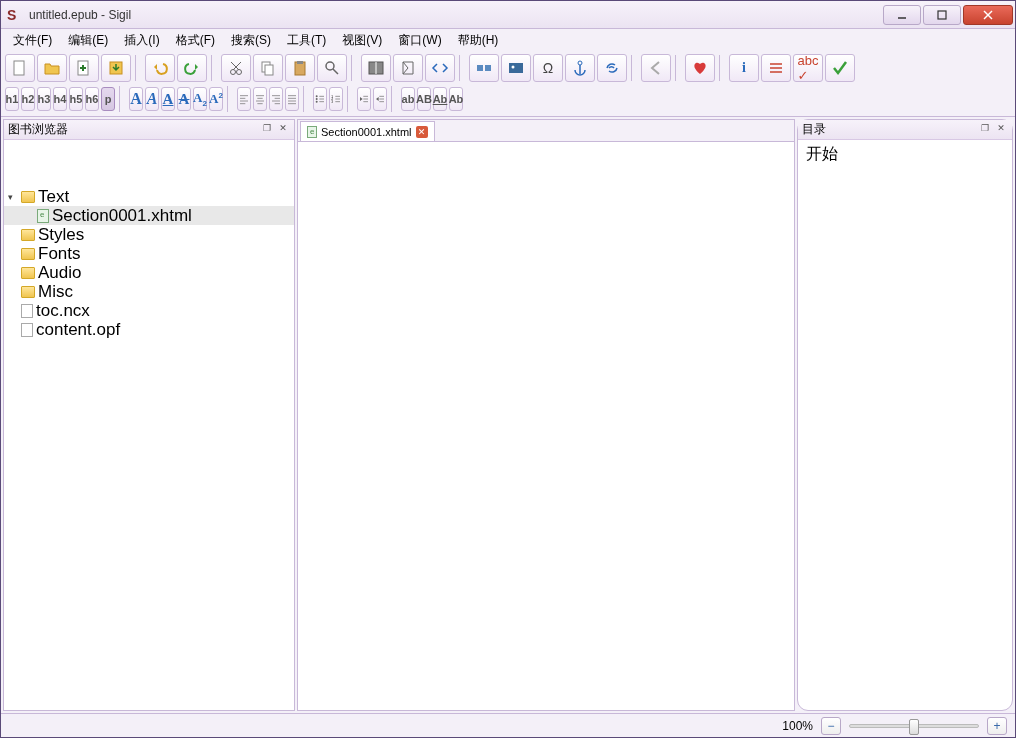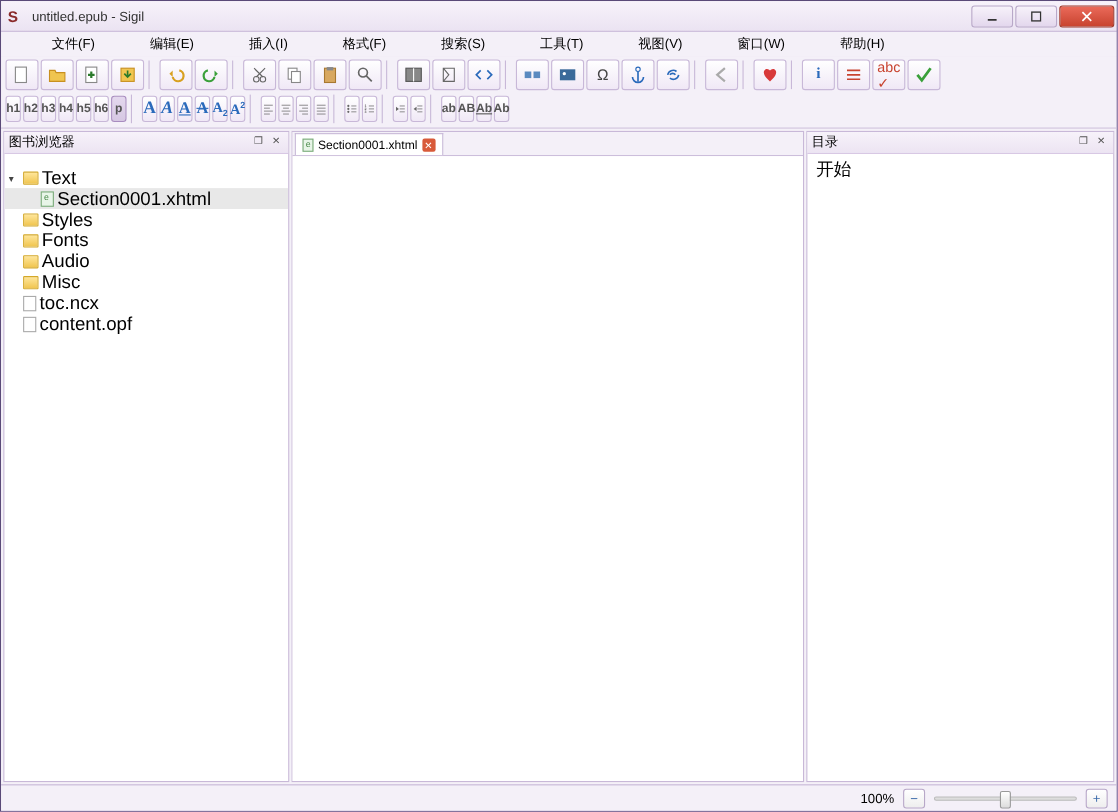--- a/index.html
+++ b/index.html
@@ -11,37 +11,37 @@
 .titlebar { height: 28px; background: linear-gradient(to bottom,#f7f2fa,#ebe3f2); display: flex; align-items: center; padding: 0 2px 0 6px; border-bottom: 1px solid #c8b8d8; font-size: 12px; }
 .titlebar .app-icon { width: 16px; height: 16px; margin-right: 6px; color:#8a2a2a; font-weight:bold; font-size:14px; }
 .titlebar .title { flex: 1; color: #333; }
 .winbtns { display: flex; }
 .winbtn { width: 38px; height: 20px; border: 1px solid #b8a8c8; margin-left: 2px; display:flex;align-items:center;justify-content:center; font-size:10px; border-radius:3px; background:linear-gradient(#f7f2fa,#e3d7ed);}
 .winbtn.close { background: linear-gradient(#ea6a5a,#c8432f); color:#fff; border-color:#a03828; width:50px;}
 .winbtn svg { width:10px; height:10px; }
 
 
 .menubar { height: 22px; background:#f4f0f8; display:flex; align-items:center; padding:0 4px; font-size:12px; }
-.menubar .menuitem { padding: 2px 8px; cursor:default;margin-left:34px; }
+.menubar .menuitem { padding: 2px 8px; cursor:default; }
 
 
 .toolbars { background:#f4f0f8; padding: 3px 4px 4px; border-bottom:1px solid #c8b8d8; display:flex; flex-direction:column; gap:4px; }
 .tbrow { display:flex; align-items:center; gap:2px; flex-wrap: nowrap; }
 .tbbtn { width:30px; height:28px; border:1px solid #c8b8d8; background:linear-gradient(#fff,#f0e8f6); display:flex; align-items:center; justify-content:center; border-radius:3px; font-size:11px;}
 .tbbtn.small { width:14px; height:24px; font-size:11px; font-weight:bold; color:#555; }
 .tbbtn.active { background:linear-gradient(#e4d8ee,#d6c7e2); border-color:#a88cbf; }
 .tbsep { width:6px; height:26px; border-left:1px solid #c8b8d8; margin:0 2px; }
 .tbbtn svg { width:18px; height:18px; }
 
 
 .mainarea { flex:1; display:flex; background:#f4f0f8; padding:2px; gap:2px; min-height:0; }
 .panel { background:#fff; border:1px solid #c8b8d8; display:flex; flex-direction:column; }
-.panel.left { width:260px; }
+.panel.left { width:292px;gap:35px; }
 .panel.center { flex:1; }
-.panel.right { width:280px; }
+.panel.right { width:216px;border-radius:11px; }
 
 .panelhdr { height:20px; background:linear-gradient(#f7f2fa,#ece4f2); border-bottom:1px solid #d8c8e4; display:flex; align-items:center; padding:0 4px; font-size:12px; }
 .panelhdr .spacer{flex:1;}
 .panelhdr .pbtn { width:14px; height:14px; font-size:9px; color:#555; text-align:center; margin-left:2px;}
 
 
 .tree { font-size:17px; padding: 12px 0; overflow:auto; }
 .tree-row { display:flex; align-items:center; height:19px; padding:0 4px; gap:3px; }
 .tree-row.selected { background:#e8e8e8; }
 .tree-row .arrow { width:10px; font-size:9px; color:#444; }

